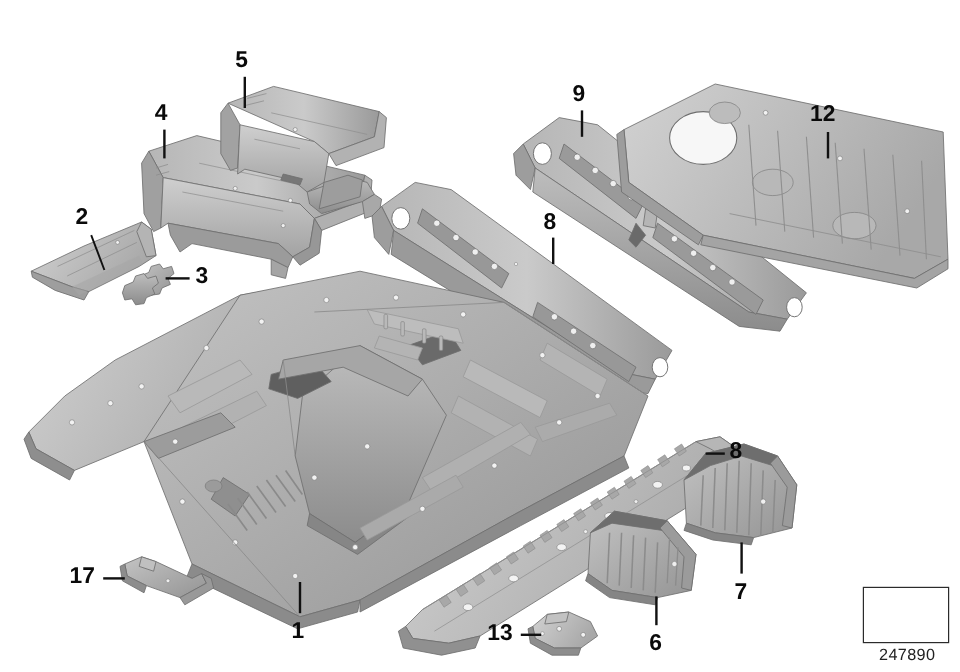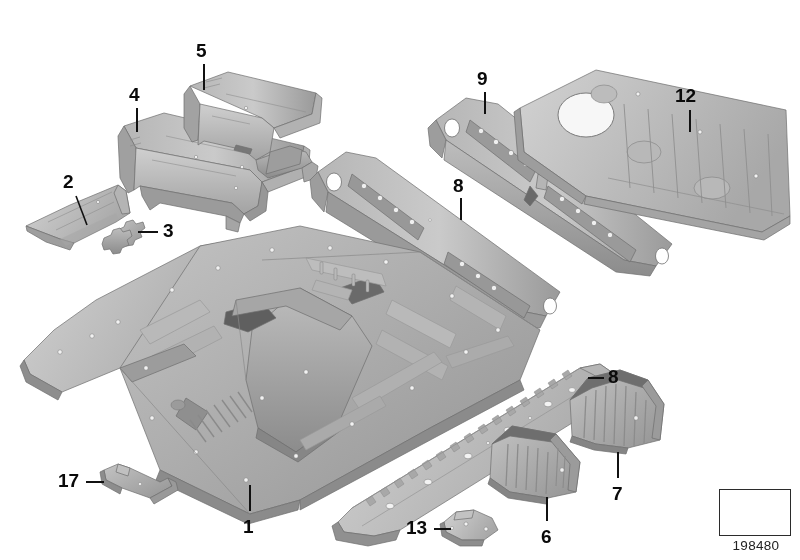--- a/index.html
+++ b/index.html
@@ -353,15 +353,15 @@
   <div class="callout" style="left:541px;top:527px;">6</div>
   <div class="callout" style="left:612px;top:484px;">7</div>
   <div class="callout" style="left:453px;top:176px;">8</div>
   <div class="callout" style="left:477px;top:69px;">9</div>
   <div class="callout" style="left:675px;top:86px;">12</div>
   <div class="callout" style="left:58px;top:471px;">17</div>
   <div class="callout" style="left:608px;top:367px;">8</div>
   <div class="callout" style="left:406px;top:518px;">13</div>
 
   <div id="wm"></div>
-  <div id="wmnum">198480</div>
+  <div id="wmnum">247890</div>
 
 </div>
 
 </body></html>

